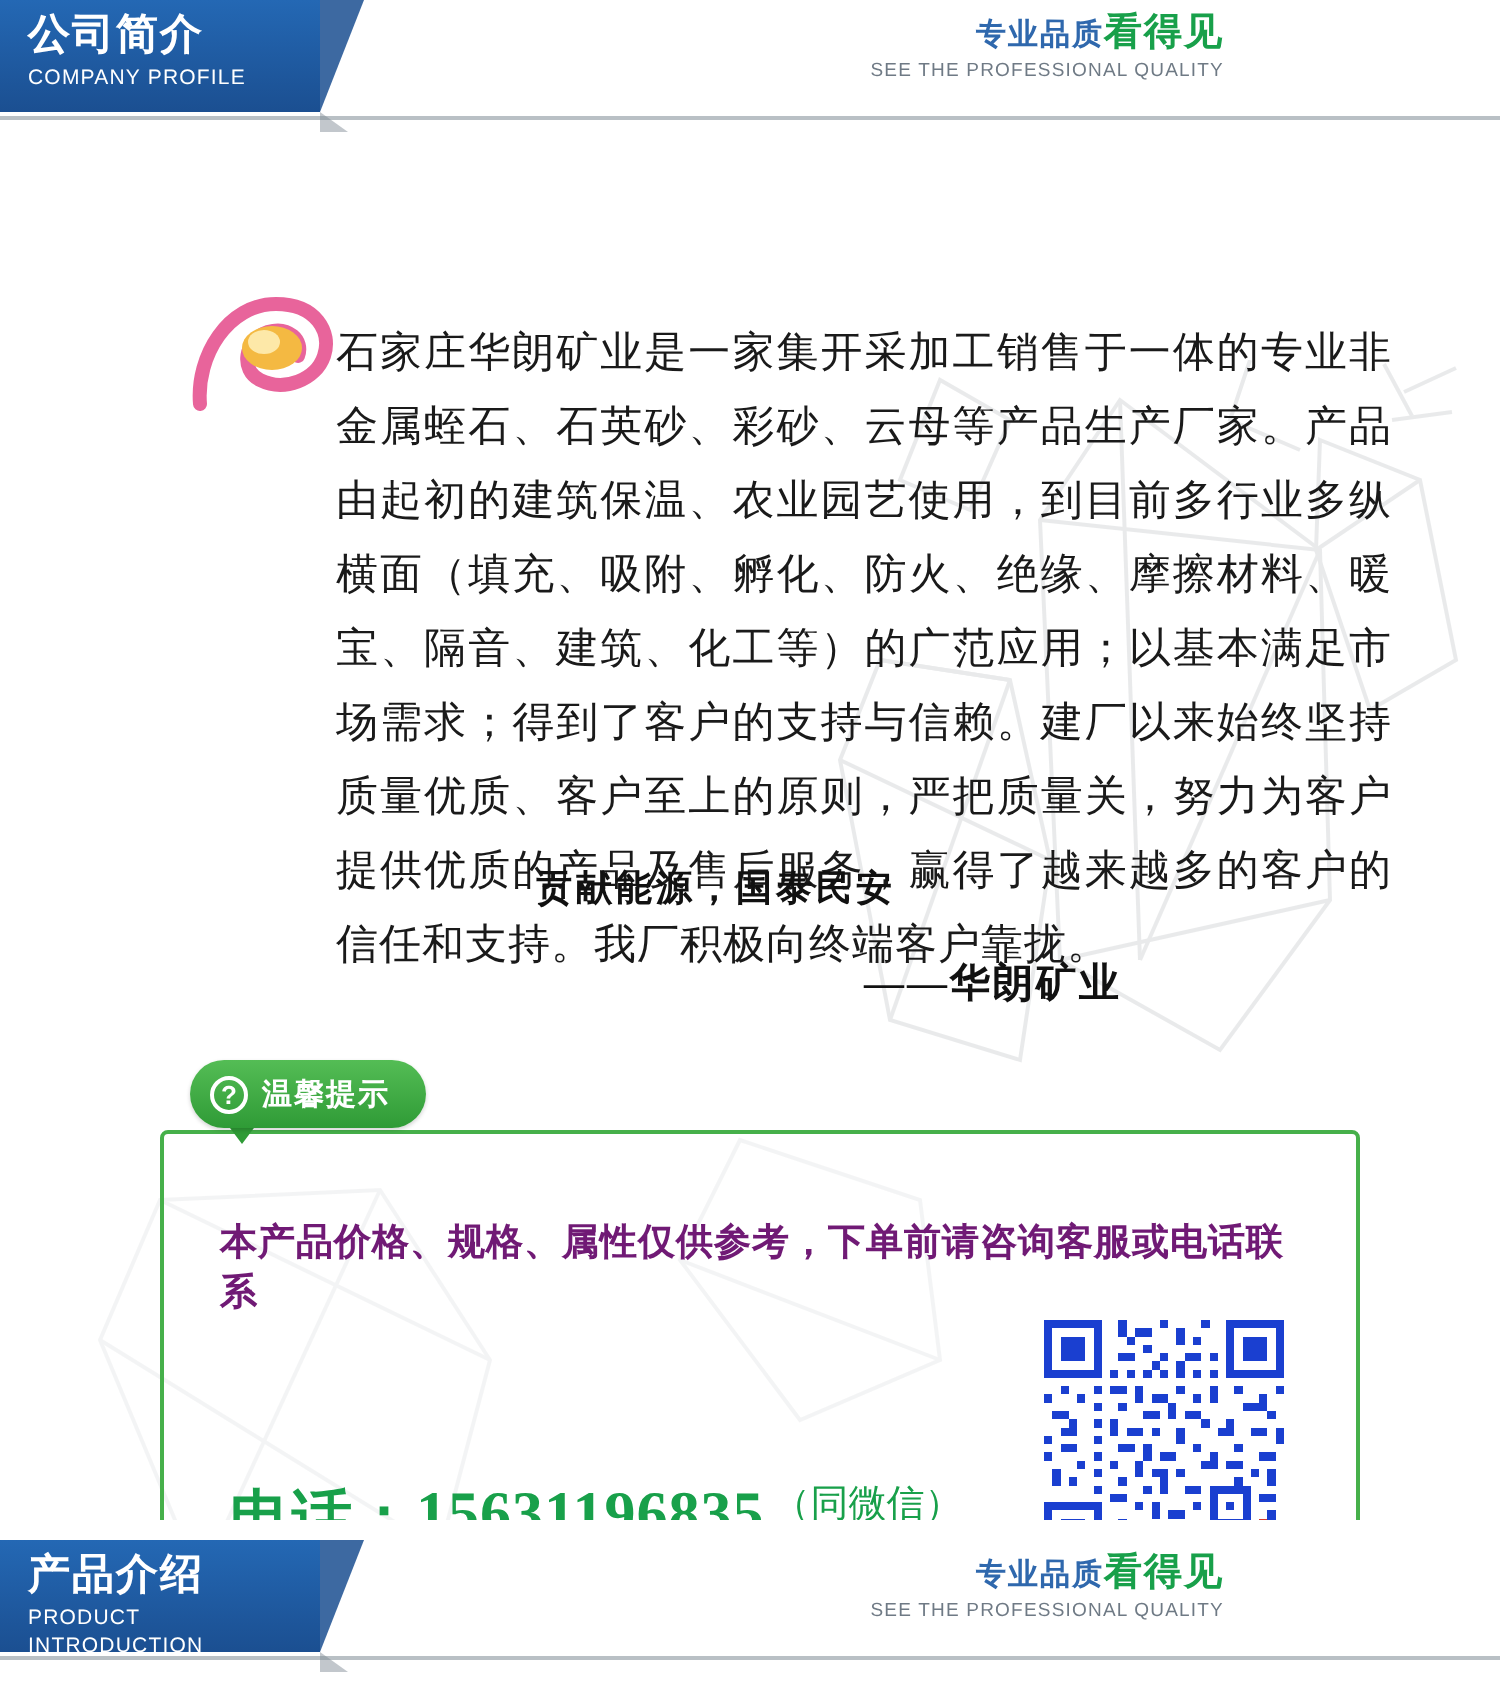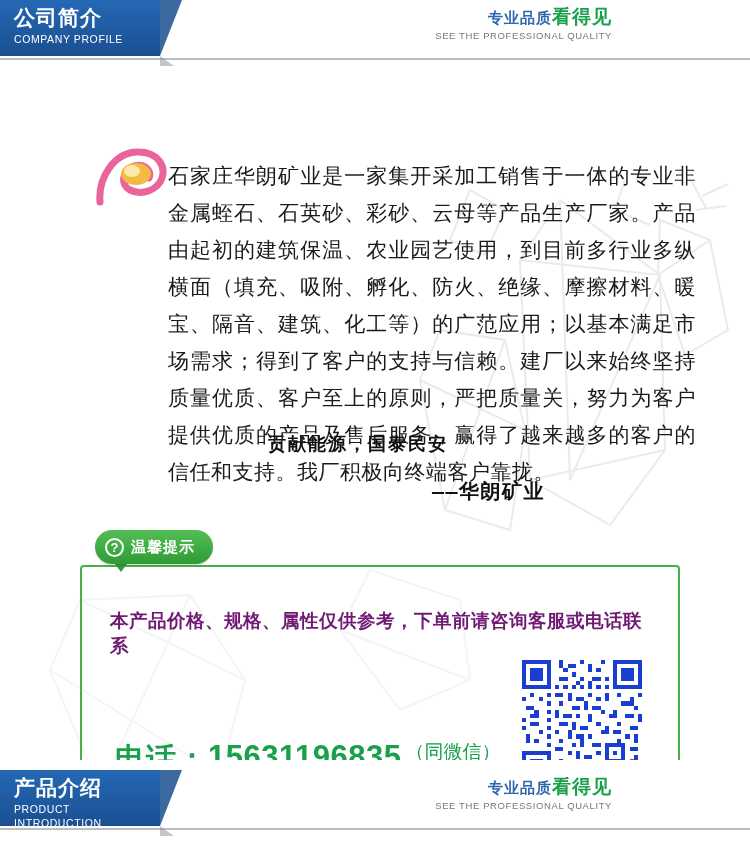--- a/index.html
+++ b/index.html
@@ -121,21 +121,21 @@
     font-family: "Liberation Serif", serif;
     font-size: 18px;
     font-weight: bold;
     color: #111;
     letter-spacing: 2px;
     text-align: right;
   }
   .signature {
     position: absolute;
     left: 432px; top: 418px;
-    font-family: Liberation Mono, monospace;
+    font-family: Liberation Serif, serif;
     font-size: 20px;
     font-weight: bold;
     color: #111;
     letter-spacing: 1.5px;
   }
 
   
   .tipbox {
     position: absolute;
     left: 80px; top: 505px;
@@ -201,21 +201,21 @@
     margin-top: 17px;
   }
   .tel-row .tel-label {
     font-family: "Liberation Serif", serif;
     font-size: 30px;
     font-weight: bold;
     color: #18a04a;
     letter-spacing: 1px;
   }
   .tel-row .tel-num {
-    font-family: Liberation Sans, sans-serif;
+    font-family: Liberation Serif, serif;
     font-size: 31px;
     font-weight: bold;
     color: #18a04a;
     letter-spacing: .5px;
   }
   .tel-row .tel-note {
     font-family: "Liberation Serif", serif;
     font-size: 19px;
     color: #18a04a;
     margin-left: 4px;

